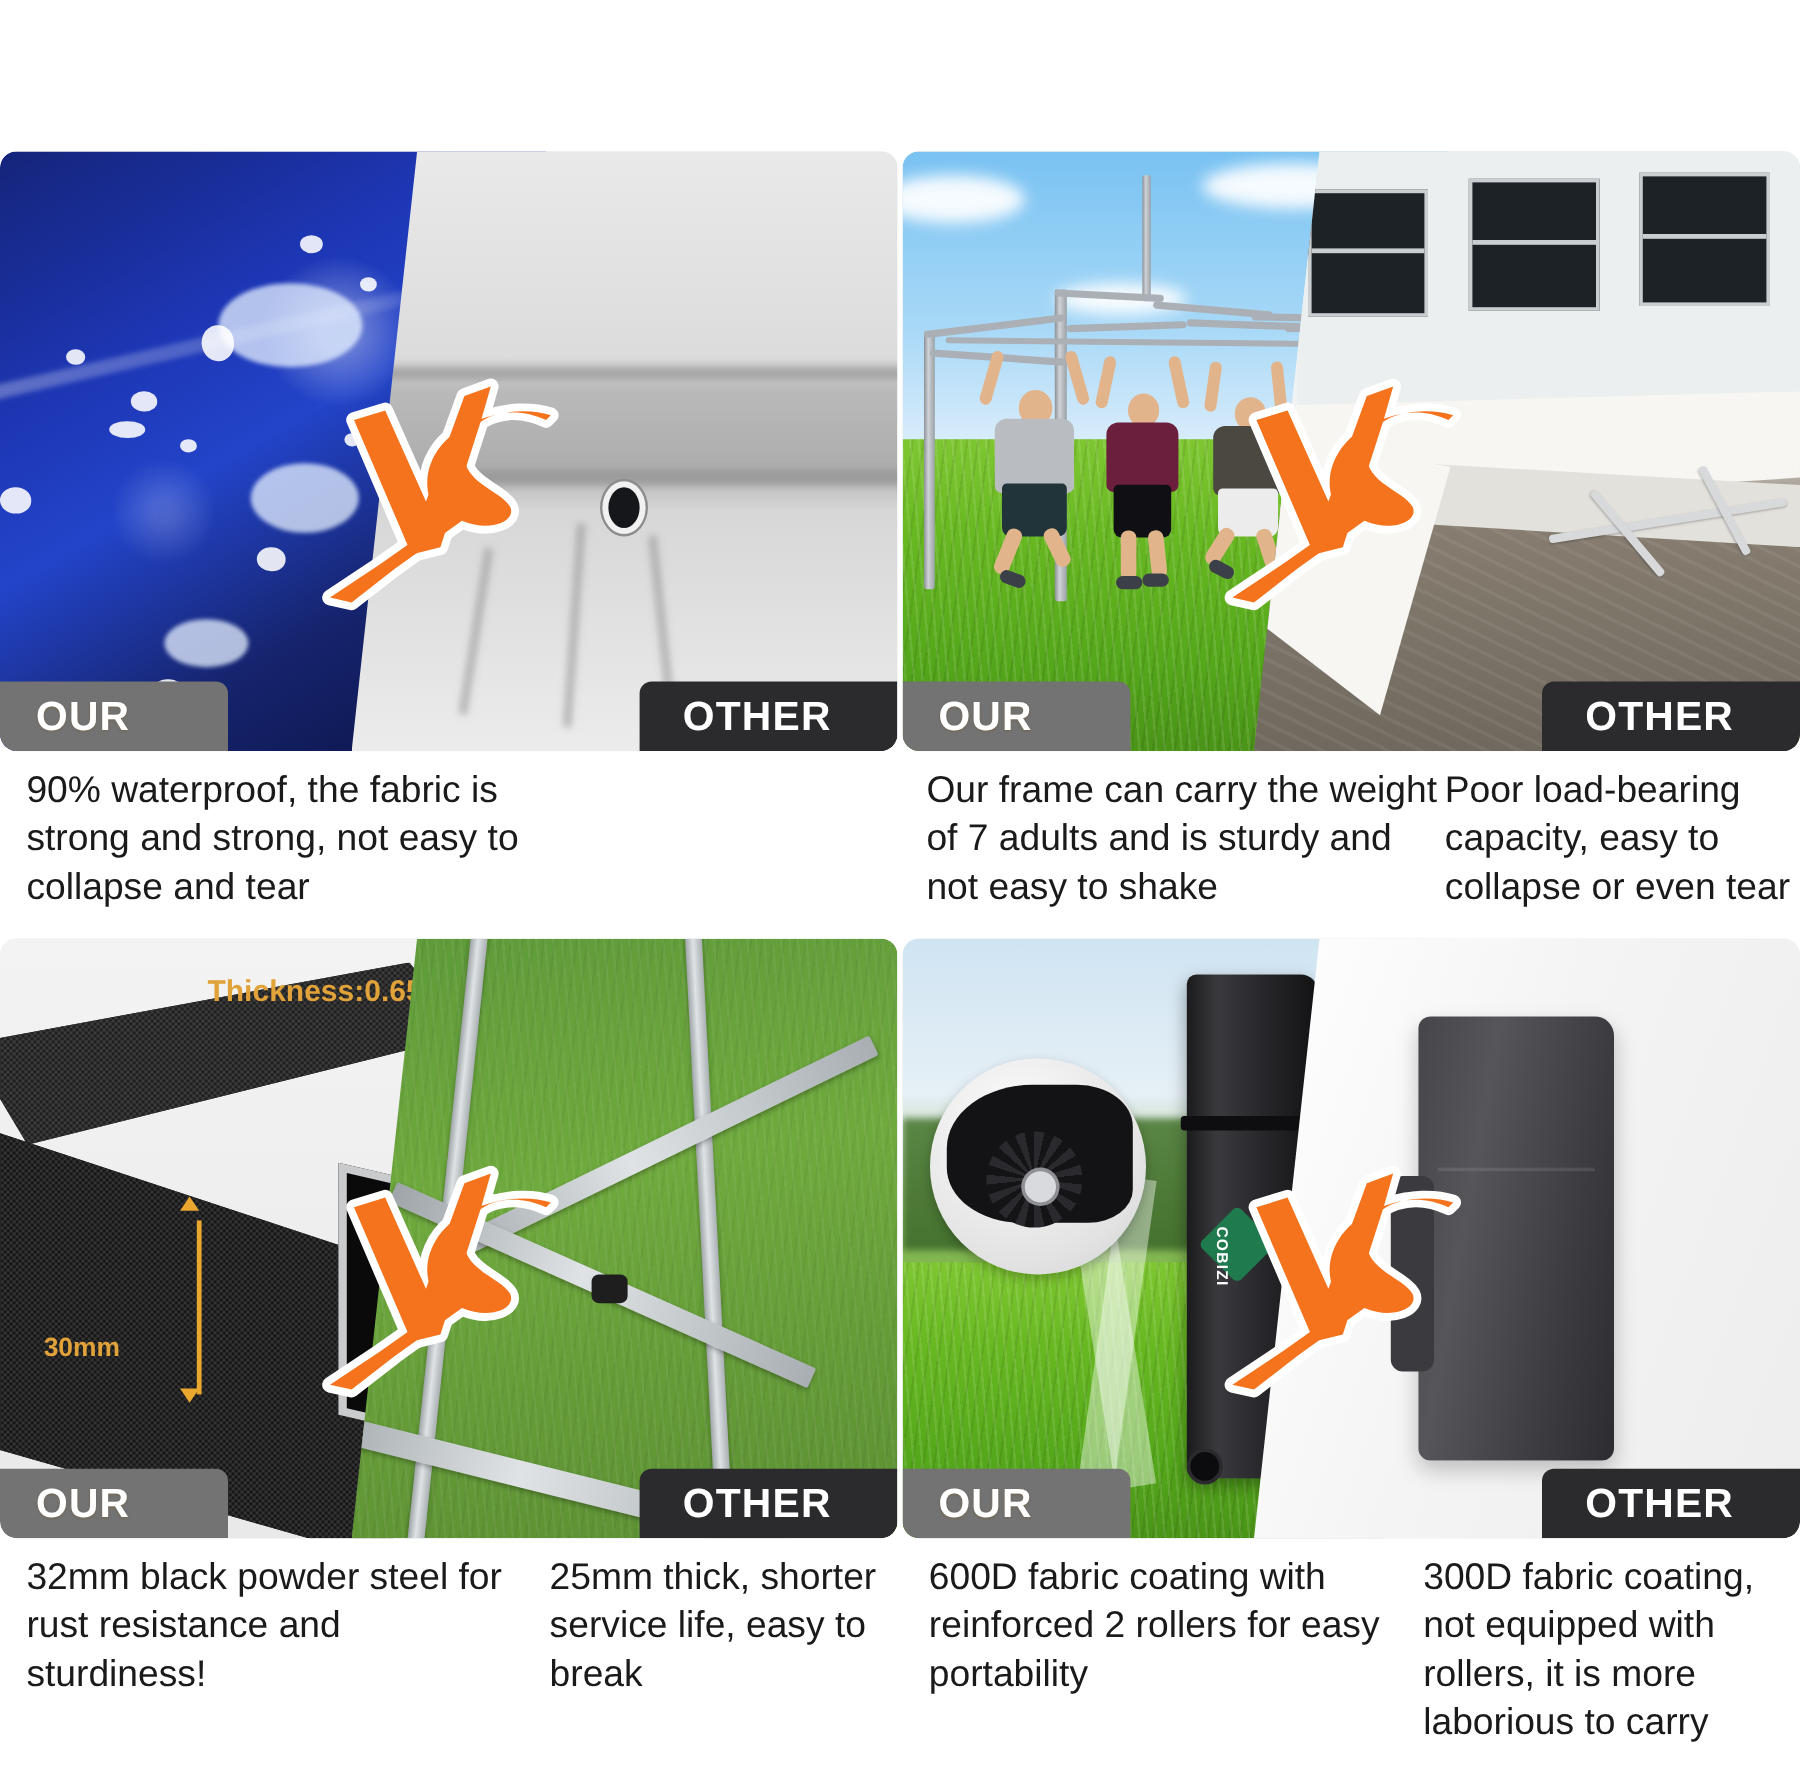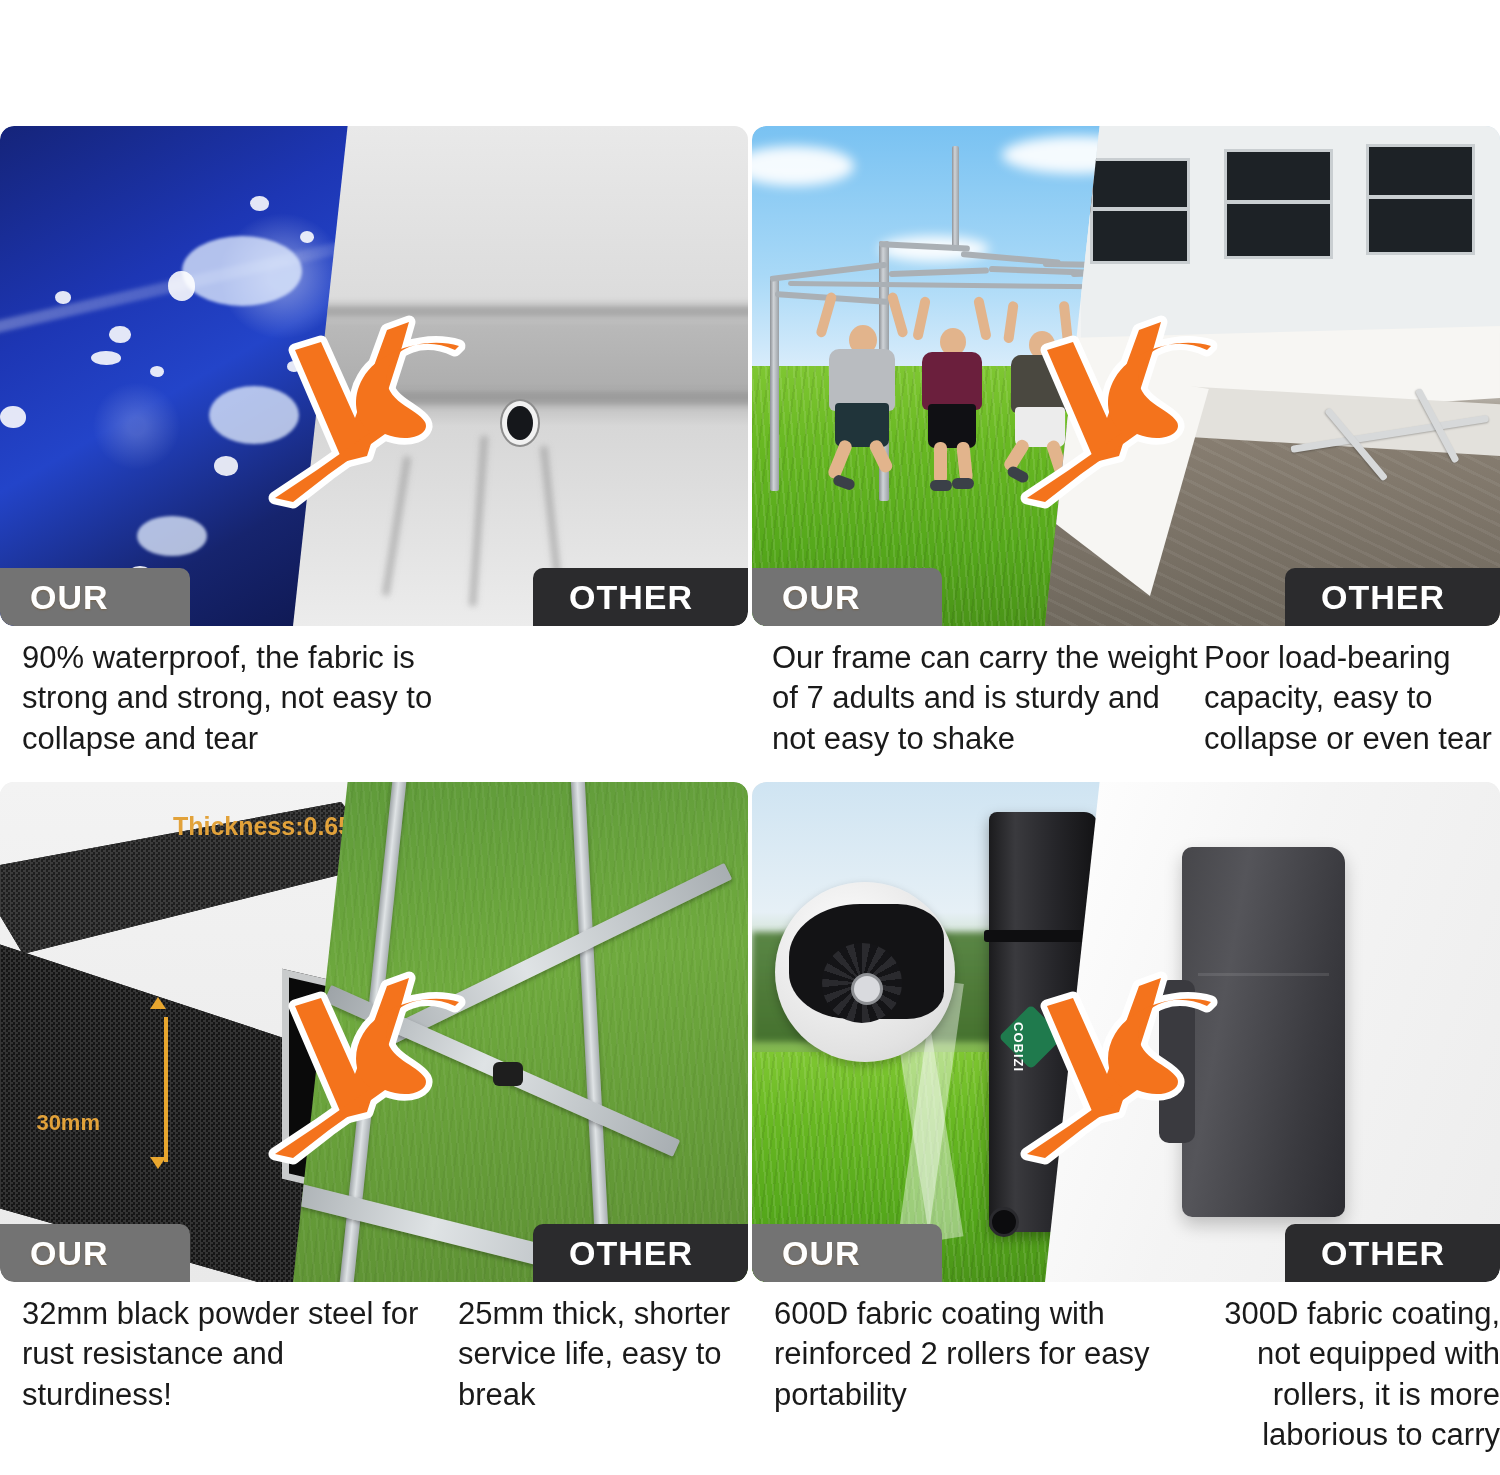--- a/index.html
+++ b/index.html
@@ -78,21 +78,21 @@
   
   .captions { position:absolute; left:0; top:512px; width:748px; height:140px; }
   .cap {
     position:absolute; top:0; font-size:31px; line-height:1.30;
     color:#1a1a1a; font-family:"Liberation Sans", sans-serif;
   }
   .cap.our   { left:22px;  width:420px; }
   .cap.other { left:458px; width:290px; }
   .cell.c1 .cap.our   { left:20px;  width:430px; }
   .cell.c1 .cap.other { left:452px; width:296px; }
-  .cell.c3 .cap.other { left:434px; width:314px;text-align:right; }
+  .cell.c3 .cap.other { left:434px; width:314px; }
 
   
   
   .scene-water { background:
       radial-gradient(circle at 62% 30%, rgba(255,255,255,.35) 0 3%, transparent 14%),
       radial-gradient(circle at 30% 60%, rgba(255,255,255,.18) 0 2%, transparent 10%),
       linear-gradient(150deg,#15247a 0%, #1d36b4 30%, #2344c9 48%, #16246e 72%, #0b1243 100%);
   }
   .drop { position:absolute; background:rgba(255,255,255,.88); border-radius:50% 50% 48% 52%; filter:blur(.4px); }
   .splash { position:absolute; background:rgba(230,240,255,.75); border-radius:50%; filter:blur(1.6px); }

